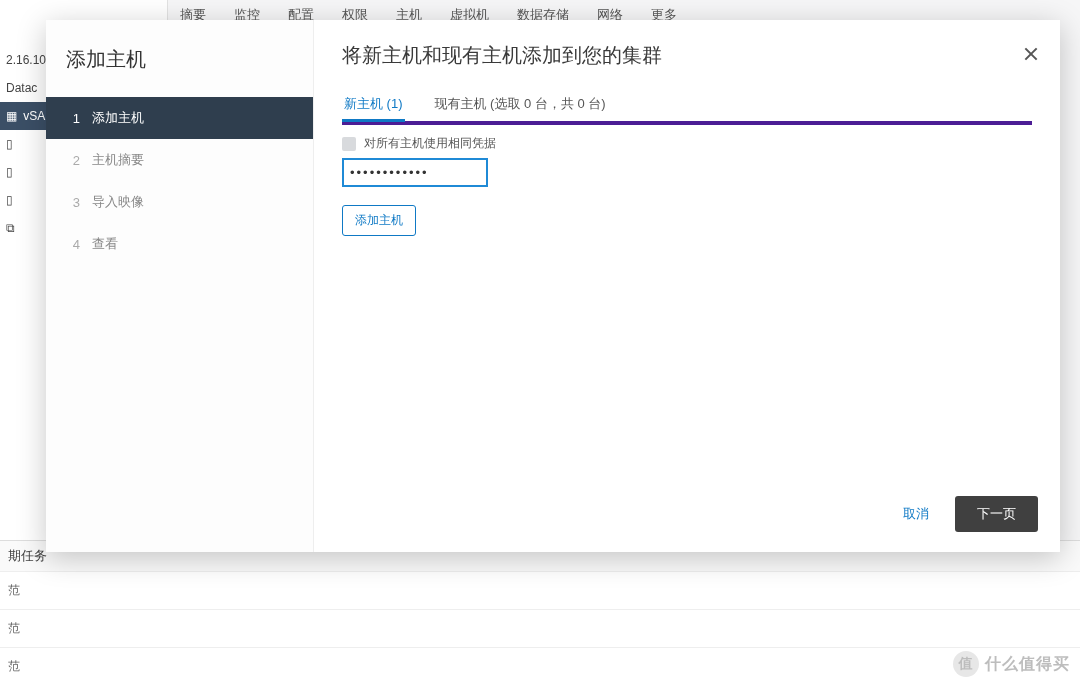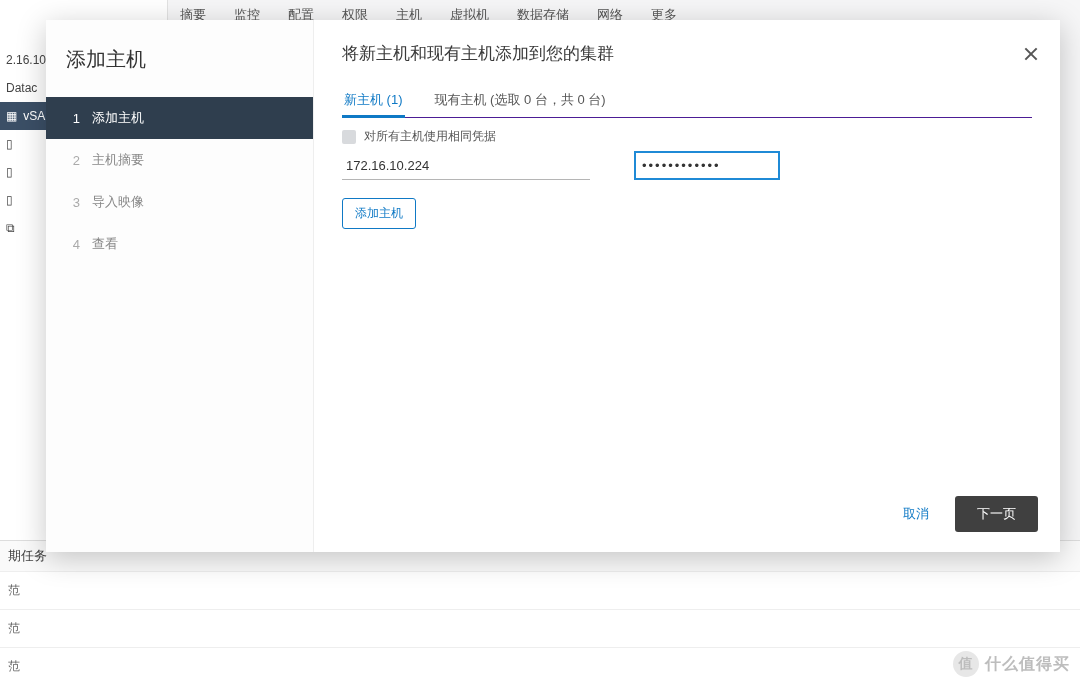--- a/index.html
+++ b/index.html
@@ -21,27 +21,27 @@
     
     .modal { position: absolute; left: 46px; top: 20px; width: 1014px; height: 532px; background: #fff; box-shadow: 0 6px 28px rgba(0,0,0,.22); display: flex; }
     .wiz-side { width: 268px; background: #fdfdfd; border-right: 1px solid #eee; }
     .wiz-side h1 { font-size: 20px; font-weight: 400; color: #333; padding: 26px 20px 24px 20px; }
     .step { display: flex; align-items: center; gap: 12px; padding: 0 20px; height: 42px; font-size: 13px; color: #888; cursor: pointer; }
     .step.active { background: #2f3e4e; color: #fff; }
     .step.active .num { color: #fff; }
     .step .num { width: 14px; text-align: right; font-size: 13px; color: #aaa; }
 
     .wiz-main { flex: 1; display: flex; flex-direction: column; position: relative; }
-    .wiz-main .title { font-size: 17px; color: #3a3a3a; padding: 22px 28px 20px 28px; font-weight: 400; }
+    .wiz-main .title { font-size: 20px; color: #3a3a3a; padding: 22px 28px 20px 28px; font-weight: 400; }
     .close-x { position: absolute; right: 18px; top: 24px; width: 22px; height: 22px; cursor: pointer; }
     .close-x::before, .close-x::after { content: ""; position: absolute; left: 10px; top: 2px; width: 2px; height: 16px; background: #555; }
     .close-x::before { transform: rotate(45deg); } .close-x::after { transform: rotate(-45deg); }
 
     .body { padding: 0 28px; flex: 1; overflow: auto; }
-    .tabs { display: flex; gap: 28px; font-size: 13px; color: #555; border-bottom: 1px solid #4c1d95; }
+    .tabs { display: flex; gap: 28px; font-size: 13px; color: #555; border-bottom: 4px solid #4c1d95; }
     .tab { padding: 6px 2px 8px 2px; cursor: pointer; position: relative; }
     .tab.active { color: #0f79c5; }
     .tab.active::after { content: ""; position: absolute; left: 0; right: 0; bottom: -1px; height: 3px; background: #0f79c5; }
 
     .same-cred { display: flex; align-items: center; gap: 8px; font-size: 12px; color: #555; margin: 10px 0 6px 0; }
     .same-cred .box { width: 14px; height: 14px; border-radius: 2px; background: #d8dadd; }
 
     .host-row { display: flex; gap: 44px; align-items: center; margin-top: 6px; }
     .uinput { font-size: 13px; color: #333; border: none; border-bottom: 1px solid #b5b5b5; padding: 6px 4px; outline: none; }
     .ip { width: 248px; }
@@ -132,21 +132,20 @@
         <div class="tab active">新主机 (1)</div>
         <div class="tab">现有主机 (选取 0 台，共 0 台)</div>
       </div>
 
       <div class="same-cred">
         <span class="box"></span>
         <span>对所有主机使用相同凭据</span>
       </div>
 
       <div class="host-row">
-        <input class="uinput ip" value="172.16.10.224" style="">
         <input class="uinput pwd" type="password" value="••••••••••••" style="">
       </div>
 
       <button class="add-btn">添加主机</button>
     </div>
 
     <div class="footer">
       <button class="btn-plain">取消</button>
       <button class="btn-primary">下一页</button>
     </div>

